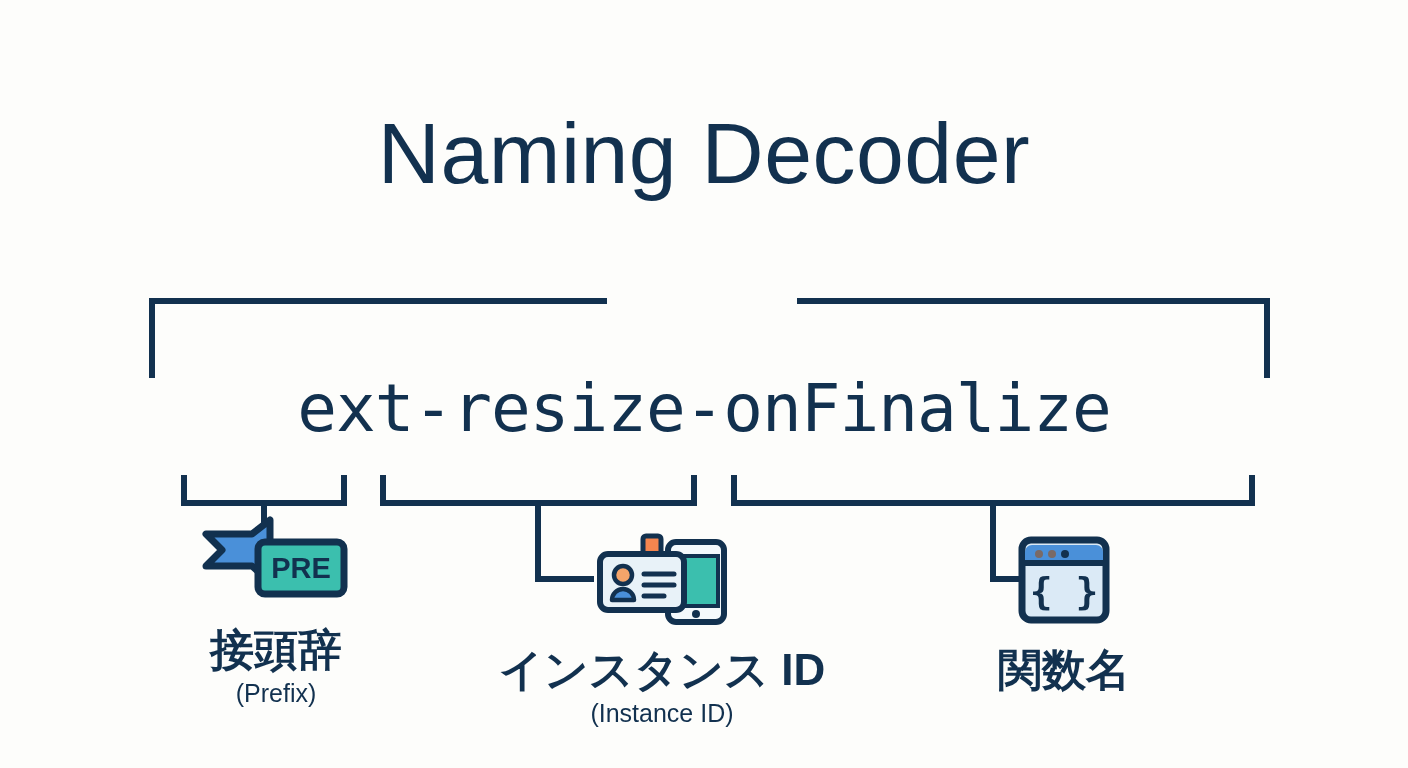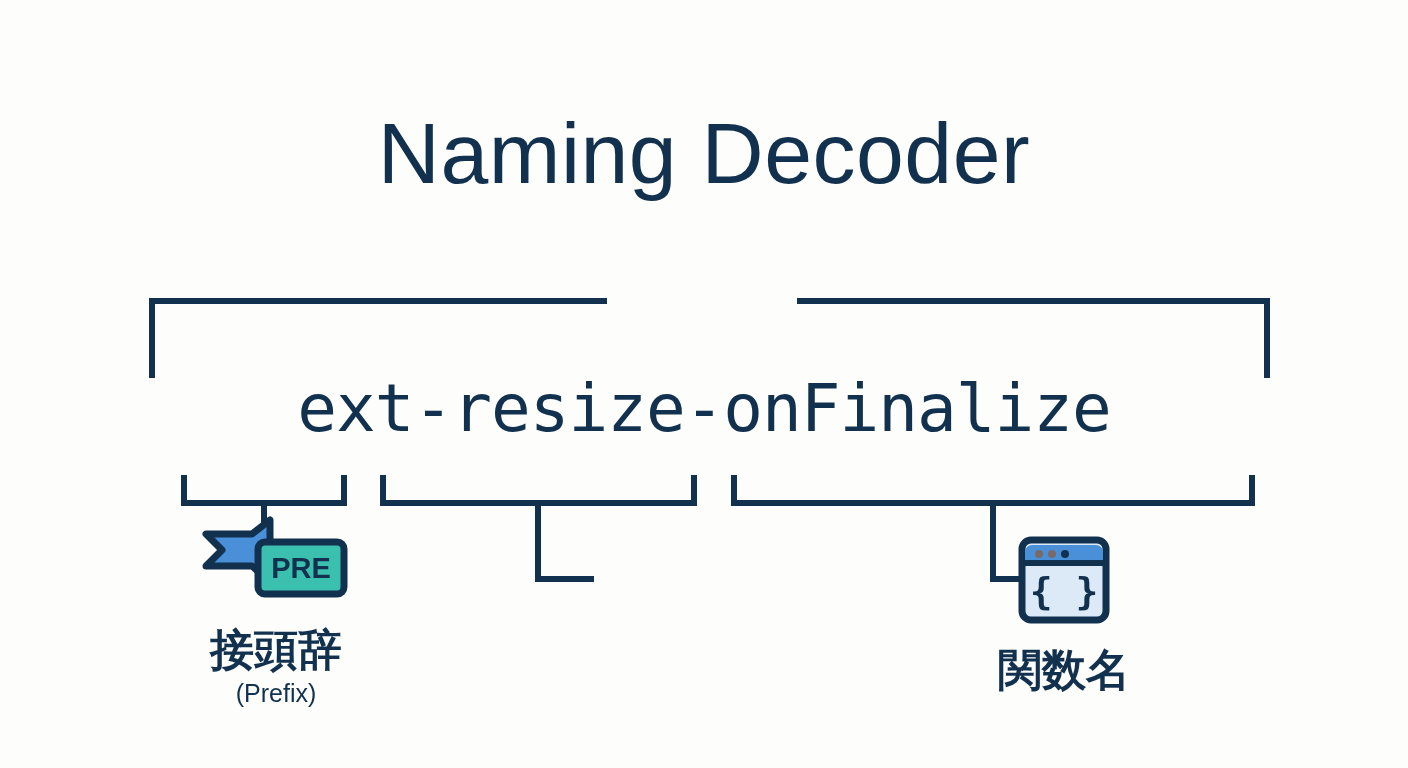--- a/index.html
+++ b/index.html
@@ -153,20 +153,43 @@
         <path d="M 6 24 L 52 24 L 70 10 L 70 72 L 52 56 L 6 56 L 22 40 Z" fill="#4a90d9" stroke="#12314f" stroke-width="7" stroke-linejoin="round"></path>
 
         <rect x="58" y="32" width="86" height="52" rx="7" fill="#3bbfae" stroke="#12314f" stroke-width="7"></rect>
         <text x="101" y="68" text-anchor="middle" font-family="'Liberation Sans', sans-serif" font-size="29" font-weight="700" fill="#12314f">PRE</text>
       </svg>
     </div>
     <div class="seg-label-ja">接頭辞</div>
     <div class="seg-label-en">(Prefix)</div>
   </div>
 
+  <div class="segment" id="seg-instance">
+    <div class="seg-icon">
+      <svg width="136" height="100" viewBox="0 0 136 100" xmlns="http://www.w3.org/2000/svg">
+
+        <rect x="74" y="12" width="56" height="80" rx="8" fill="#f4f9fc" stroke="#12314f" stroke-width="6"></rect>
+        <rect x="80" y="26" width="44" height="50" fill="#3bbfae" stroke="#12314f" stroke-width="4"></rect>
+        <circle cx="102" cy="84" r="4" fill="#12314f"></circle>
+
+        <rect x="49" y="6" width="18" height="26" rx="3" fill="#f4854f" stroke="#12314f" stroke-width="5"></rect>
+
+        <rect x="6" y="24" width="84" height="56" rx="8" fill="#e8f2f8" stroke="#12314f" stroke-width="6"></rect>
+
+        <circle cx="29" cy="45" r="9" fill="#f4a46a" stroke="#12314f" stroke-width="4.5"></circle>
+        <path d="M 18 70 a 11 11 0 0 1 22 0 z" fill="#4a90d9" stroke="#12314f" stroke-width="4.5" stroke-linejoin="round"></path>
+
+        <line x1="50" y1="44" x2="80" y2="44" stroke="#12314f" stroke-width="5" stroke-linecap="round"></line>
+        <line x1="50" y1="55" x2="80" y2="55" stroke="#12314f" stroke-width="5" stroke-linecap="round"></line>
+        <line x1="50" y1="66" x2="70" y2="66" stroke="#12314f" stroke-width="5" stroke-linecap="round"></line>
+      </svg>
+    </div>
+    <div class="seg-label-ja">インスタンス ID</div>
+    <div class="seg-label-en">(Instance ID)</div>
+  </div>
 
   <div class="segment" id="seg-function">
     <div class="seg-icon">
       <svg width="100" height="100" viewBox="0 0 100 100" xmlns="http://www.w3.org/2000/svg">
         <rect x="8" y="10" width="84" height="80" rx="9" fill="#dbeaf6" stroke="#12314f" stroke-width="7"></rect>
         <path d="M 11 22 a 7 7 0 0 1 7 -7 L 82 15 a 7 7 0 0 1 7 7 L 89 33 L 11 33 Z" fill="#4a90d9" stroke="none"></path>
         <line x1="11" y1="33" x2="89" y2="33" stroke="#12314f" stroke-width="6"></line>
         <circle cx="25" cy="24" r="4" fill="#7a6a66"></circle>
         <circle cx="38" cy="24" r="4" fill="#7a6a66"></circle>
         <circle cx="51" cy="24" r="4" fill="#12314f"></circle>

